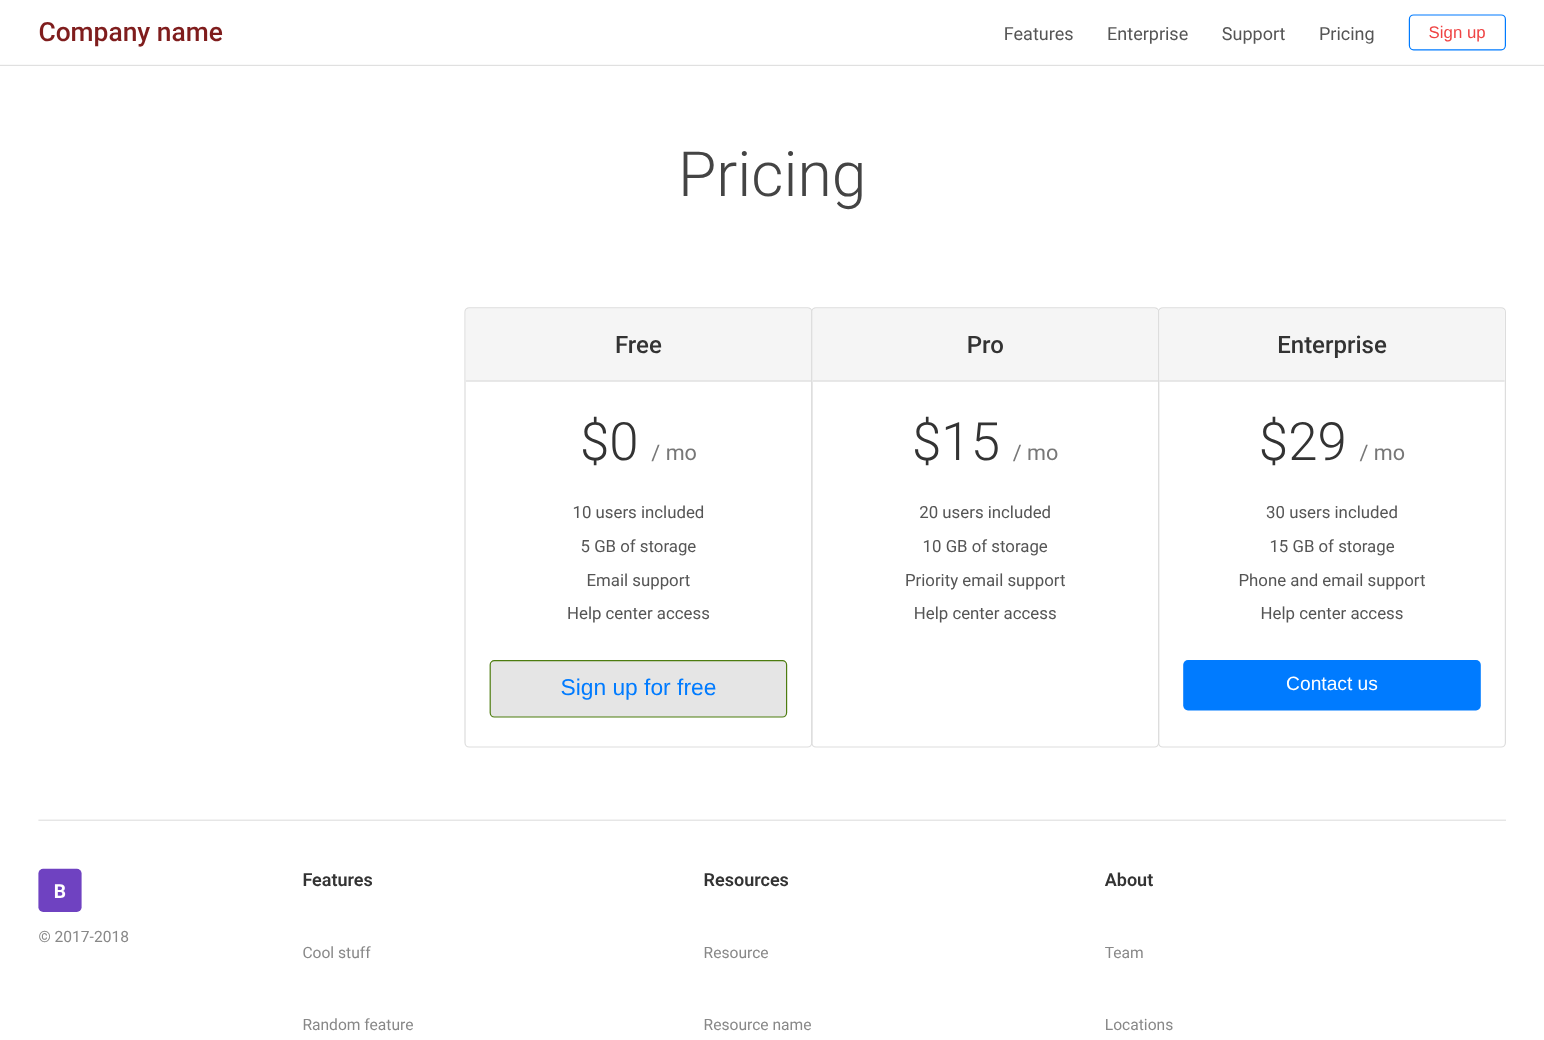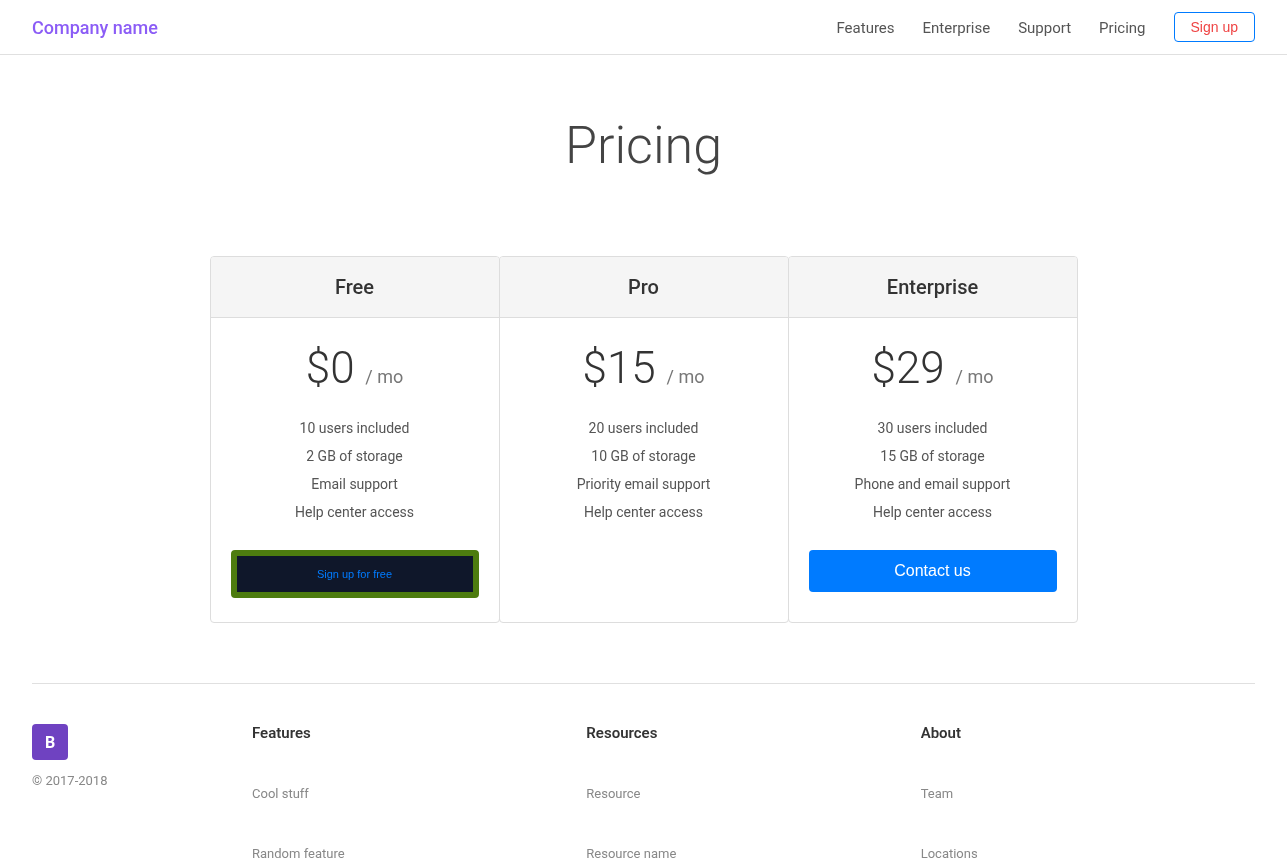--- a/index.html
+++ b/index.html
@@ -7,23 +7,23 @@
 
     
     .navbar {
       display: flex;
       align-items: center;
       justify-content: space-between;
       padding: 12px 32px;
       border-bottom: 1px solid #e0e0e0;
     }
     .navbar-brand {
-      font-size: 18px;
+      font-size: 22px;
       font-weight: 500;
-      color: #8b5cf6;
+      color: #7f1d1d;
     }
     .navbar-nav {
       display: flex;
       align-items: center;
       gap: 28px;
       list-style: none;
     }
     .navbar-nav a {
       text-decoration: none;
       color: #555;
@@ -54,23 +54,23 @@
       font-size: 16px;
       color: #666;
       max-width: 580px;
       margin: 0 auto;
       line-height: 1.6;
     }
 
     
     .pricing-section {
       display: flex;
-      justify-content: center;
+      justify-content: flex-end;
       gap: 0;
-      padding: 20px 11px 60px;
+      padding: 20px 32px 60px;
     }
     .pricing-card {
       border: 1px solid #ddd;
       width: 290px;
       border-radius: 4px;
       overflow: hidden;
     }
     .pricing-card + .pricing-card {
       margin-left: -1px;
     }
@@ -107,27 +107,27 @@
       background: #007bff;
       color: #fff;
       border: none;
       padding: 12px 0;
       width: 100%;
       border-radius: 4px;
       font-size: 16px;
       cursor: pointer;
     }
     .btn-outline-sign {
-      background: #0f172a;
+      background: #e5e5e5;
       color: #007bff;
-      border: 6px solid #4d7c0f;
+      border: 1px solid #4d7c0f;
       padding: 12px 0;
       width: 100%;
       border-radius: 4px;
-      font-size: 11px;
+      font-size: 19px;
       cursor: pointer;
     }
 
     
     .footer-divider {
       border: none;
       border-top: 1px solid #e0e0e0;
       margin: 0 32px;
     }
     footer {
@@ -200,21 +200,21 @@
 
   <div class="pricing-card">
     <div class="pricing-card-header">Free</div>
     <div class="pricing-card-body">
       <div class="price">
         <span>$0</span>
         <span class="period">/ mo</span>
       </div>
       <ul class="features-list">
         <li>10 users included</li>
-        <li>2 GB of storage</li>
+        <li>5 GB of storage</li>
         <li>Email support</li>
         <li>Help center access</li>
       </ul>
       <button class="btn-outline-sign">Sign up for free</button>
     </div>
   </div>
 
   <div class="pricing-card">
     <div class="pricing-card-header">Pro</div>
     <div class="pricing-card-body">

